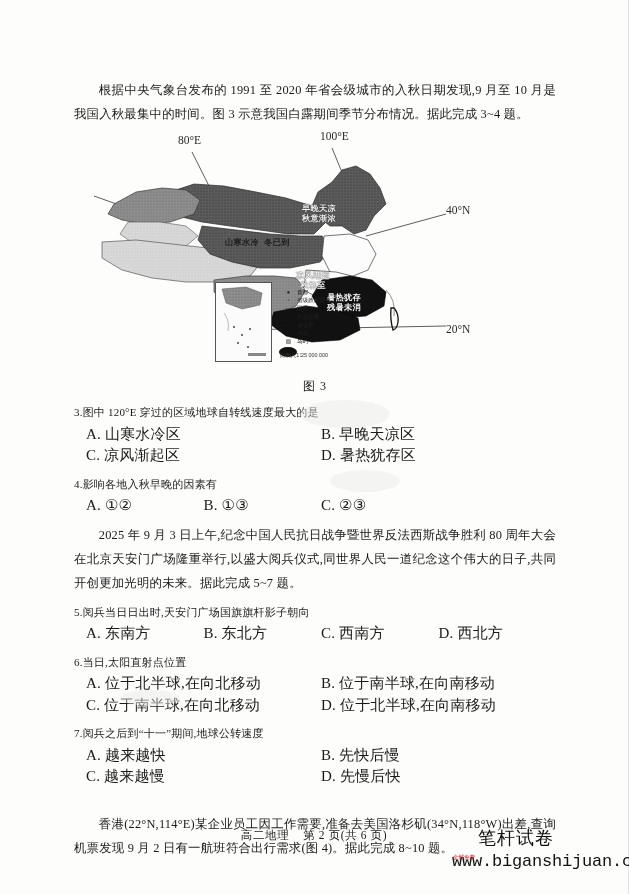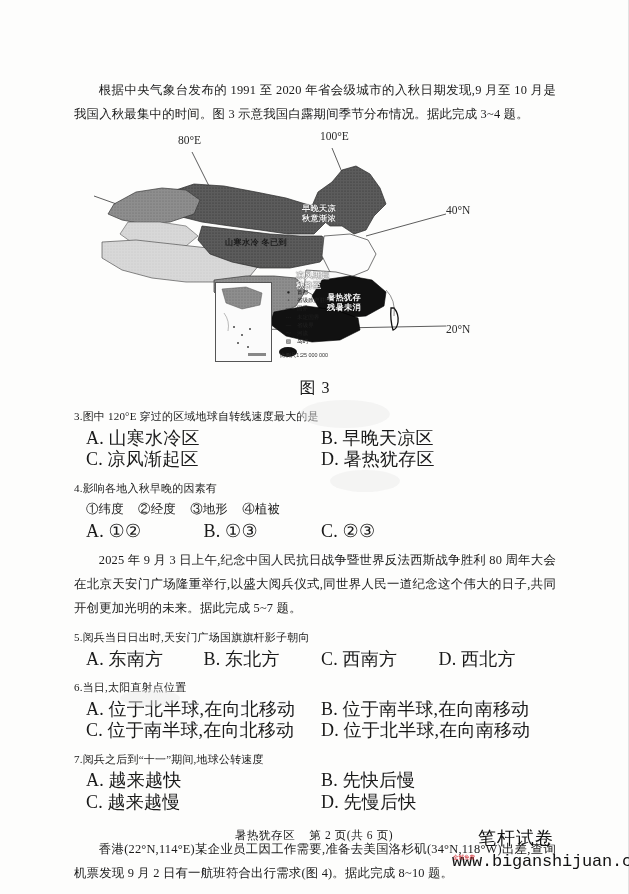--- a/index.html
+++ b/index.html
@@ -41,21 +41,21 @@
   .q-stem {
     font-size: 11px;
     line-height: 21.5px;
     letter-spacing: 0.2px;
     margin: 0;
     white-space: nowrap;
   }
   .q-num { margin-right: 0px; }
   .opt-row {
     display: flex;
-    font-size: 18px;
+    font-size: 15px;
     line-height: 21.5px;
     letter-spacing: 0.2px;
     margin-left: 12px;
   }
   .opt-row.two > .opt { width: 50%; }
   .opt-row.four > .opt { width: 25%; }
   .opt { white-space: nowrap; }
   .sub-items {
     font-size: 12.4px;
     line-height: 21.5px;
@@ -66,21 +66,21 @@
 
   
   .figure-wrap {
     position: relative;
     width: 482px;
     height: 246px;
     margin-top: 4px;
   }
   .fig-caption {
     text-align: center;
-    font-size: 16px;
+    font-size: 12px;
     margin-top: 2px;
     letter-spacing: 1px;
   }
   .map-svg { display: block; margin: 0 auto; }
 
   .coordlabel {
     position: absolute;
     font-size: 11.5px;
     font-family: "Liberation Serif", serif;
     color: #2a2a2a;
@@ -89,21 +89,22 @@
   #lab-80e  { left: 104px; top: 4px; }
   #lab-120e { left: 246px; top: 0px; }
   #lab-40n  { left: 372px; top: 74px; }
   #lab-20n  { left: 372px; top: 193px; }
 
   
   .mlabel {
     position: absolute;
     font-size: 8.2px;
     line-height: 9.5px;
-    font-family: Liberation Sans, sans-serif;
+    font-family: Liberation Mono, monospace;
+    text-align: center;
     letter-spacing: 0.3px;
     white-space: nowrap;
     font-weight: bold;
   }
   .mlabel.light { color: #f4f4f4; text-shadow: 0 0 1px #000; }
   .mlabel.dark  { color: #1c1c1c; }
 
   
   .legend {
     position: absolute;
@@ -330,26 +331,20 @@
         <span class="opt">B. 早晚天凉区</span>
       </div>
       <div class="opt-row two">
         <span class="opt">C. 凉风渐起区</span>
         <span class="opt">D. 暑热犹存区</span>
       </div>
     </div>
 
     <div class="q-block">
       <p class="q-stem"><span class="q-num">4.</span><span>影响各地入秋早晚的因素有</span></p>
-      <div class="sub-items">
-        <span>①纬度</span>
-        <span>②经度</span>
-        <span>③地形</span>
-        <span>④植被</span>
-      </div>
       <div class="opt-row four">
         <span class="opt">A. ①②</span>
         <span class="opt">B. ①③</span>
         <span class="opt">C. ②③</span>
       </div>
     </div>
 
     <p class="para" style="margin-top:6px;">2025 年 9 月 3 日上午,纪念中国人民抗日战争暨世界反法西斯战争胜利 80 周年大会在北京天安门广场隆重举行,以盛大阅兵仪式,同世界人民一道纪念这个伟大的日子,共同开创更加光明的未来。据此完成 5~7 题。</p>
 
     <div class="q-block">
@@ -384,21 +379,21 @@
         <span class="opt">C. 越来越慢</span>
         <span class="opt">D. 先慢后快</span>
       </div>
     </div>
 
     <p class="para" style="margin-top:24px;">香港(22°N,114°E)某企业员工因工作需要,准备去美国洛杉矶(34°N,118°W)出差,查询机票发现 9 月 2 日有一航班符合出行需求(图 4)。据此完成 8~10 题。</p>
 
   </div>
 
   <div class="footer">
-    <span>暑热犹存区</span><span class="sep"></span><span>第 2 页(共 6 页)</span>
+    <span>高二地理</span><span class="sep"></span><span>第 2 页(共 6 页)</span>
   </div>
 
   <div class="watermark">
     <div class="wm-main">笔杆试卷</div>
     <div class="wm-badge" style="color: rgb(210, 35, 42);">全部免费</div>
     <div class="wm-url">www.biganshijuan.com</div>
   </div>
 
   <div class="noise" style="left:300px; top:400px; width:90px; height:28px;"></div>
   <div class="noise" style="left:330px; top:470px; width:70px; height:22px;"></div>

